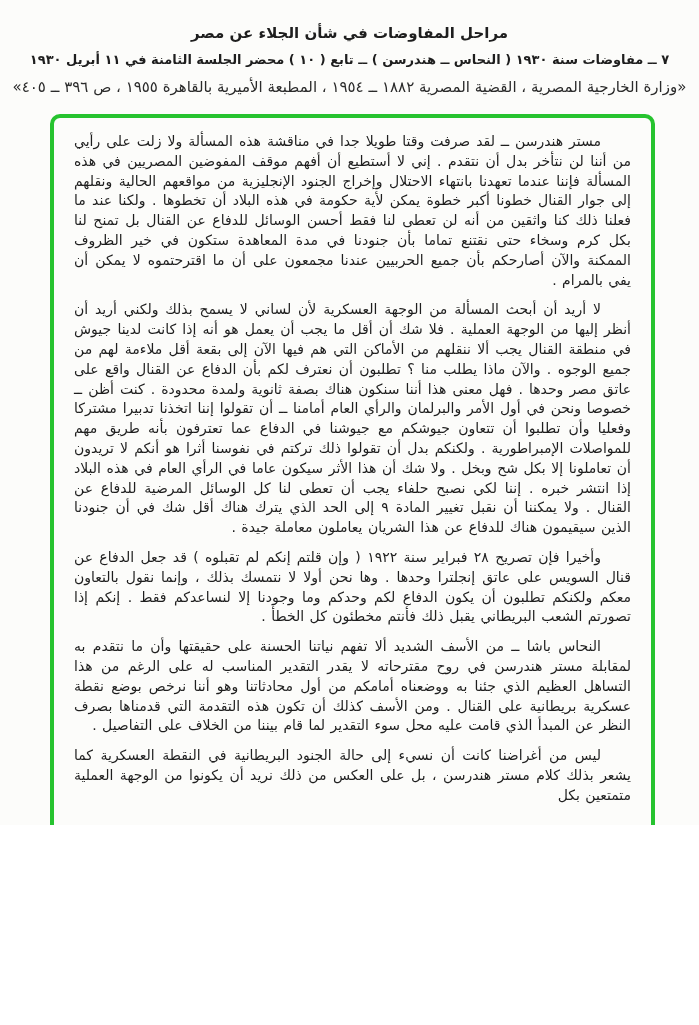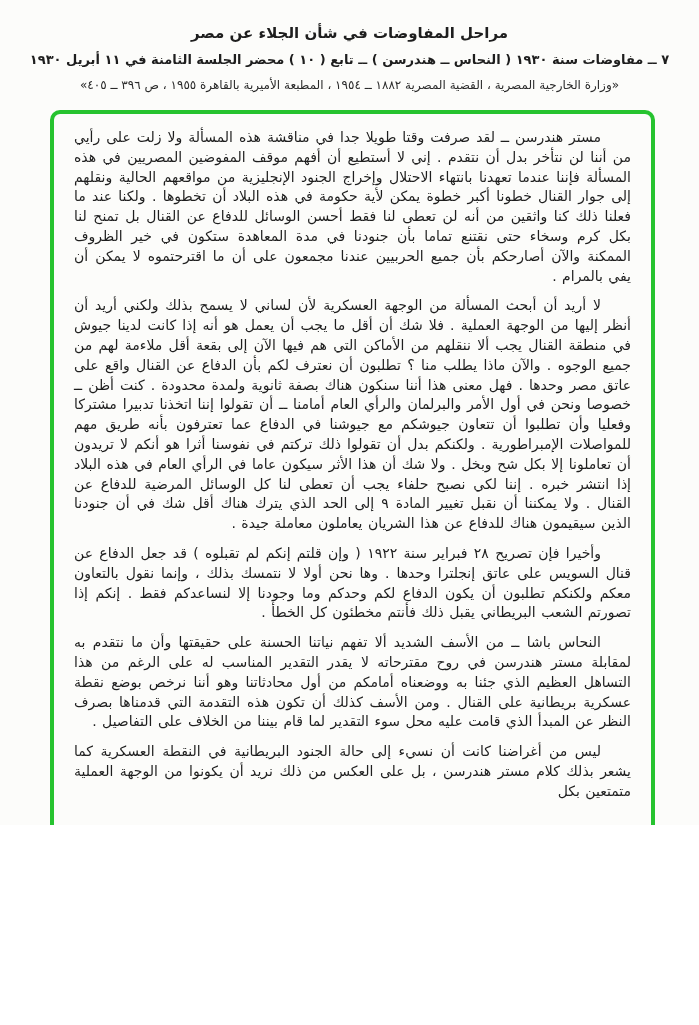--- a/index.html
+++ b/index.html
@@ -26,21 +26,21 @@
     font-size: 15px;
     font-weight: bold;
     letter-spacing: 0.3px;
   }
   .doc-subtitle {
     font-size: 13px;
     font-weight: bold;
     margin-top: 10px;
   }
   .doc-source {
-    font-size: 12px;
+    font-size: 15px;
     margin-top: 11px;
     color: #2a2a2a;
   }
   .text-box {
     margin: 18px 44px 0 50px;
     height: 884px;
     border: 4px solid var(--box-border, #26c32f);
     border-radius: 10px;
     padding: 14px 20px 10px;
     direction: rtl;

